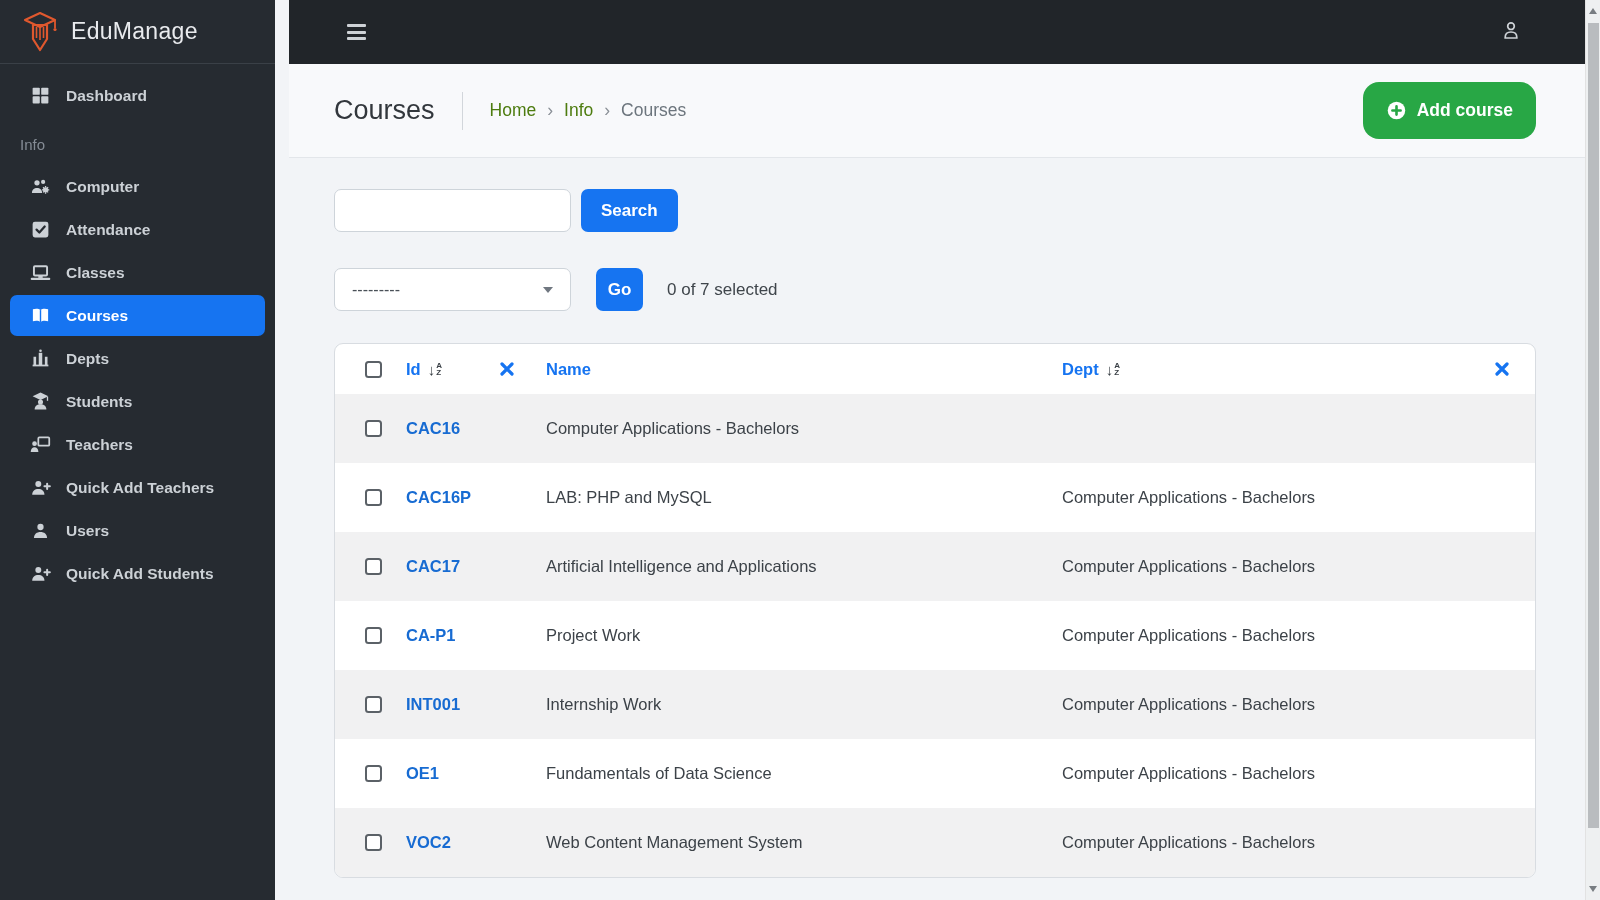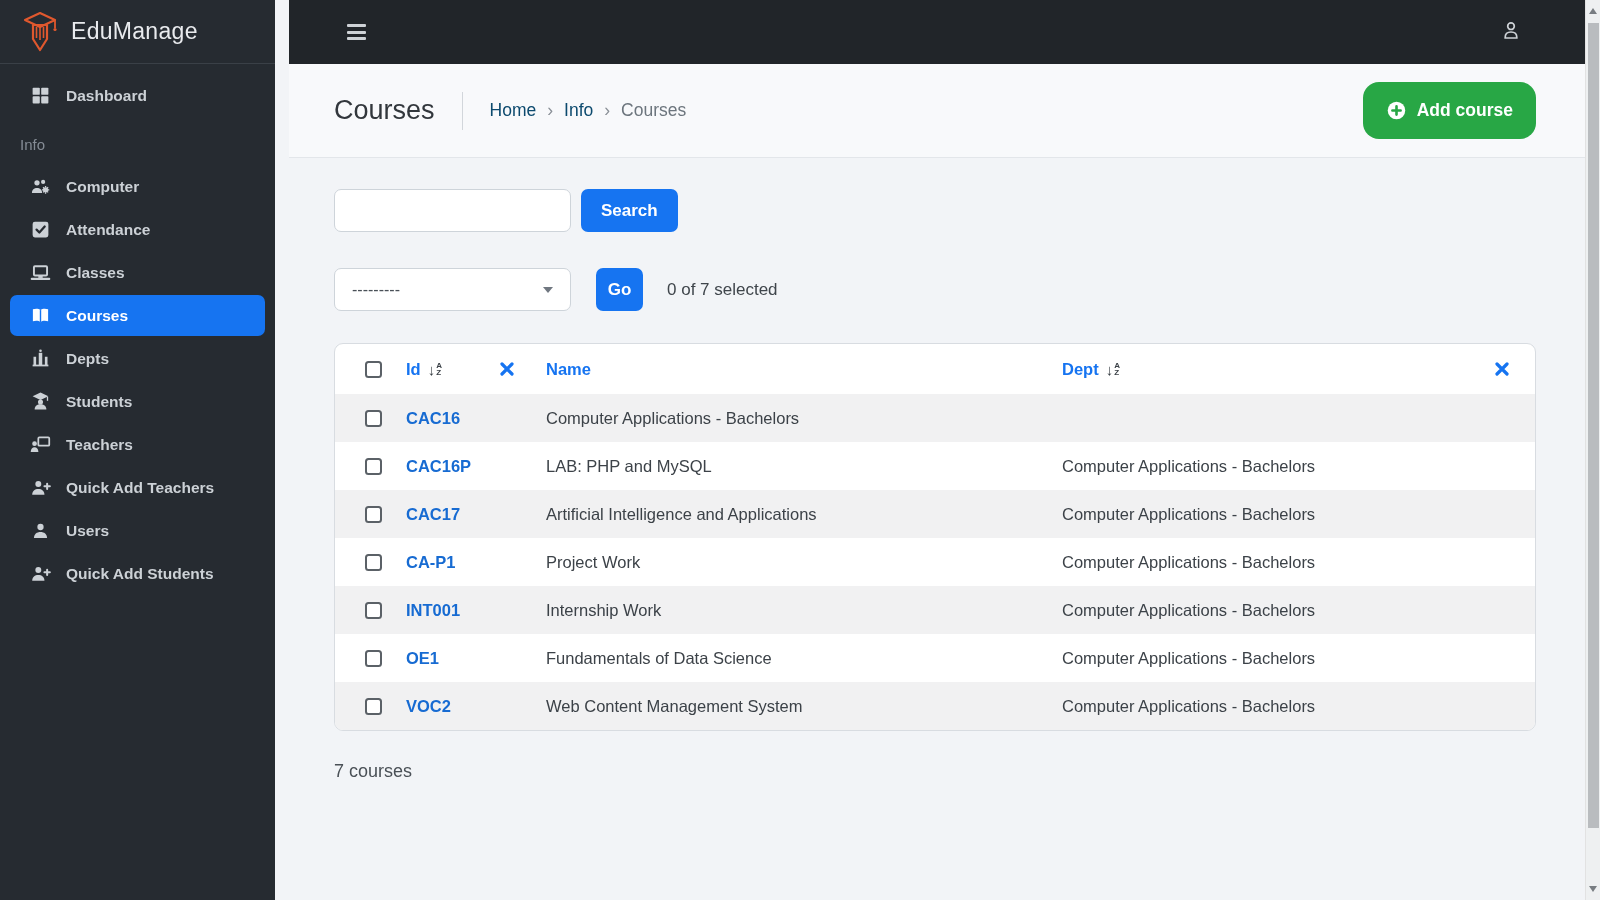--- a/index.html
+++ b/index.html
@@ -24,39 +24,39 @@
   .hamburger i { display:block; width:19px; height:3px; background:#ced2d6; border-radius:1px; }
   .topbar-user { cursor:pointer; }
   .topbar-user svg { width:24px; height:24px; stroke:#ced2d6; fill:none; stroke-width:1.7; }
 
   
   .main { position:absolute; left:289px; top:64px; right:15px; bottom:0; background:#f2f4f7; }
   .page-header { height:94px; background:#f8f9fb; border-bottom:1px solid #e3e6ea; display:flex; align-items:center; padding:0 49px 0 45px; }
   .page-title { font-size:27px; font-weight:500; color:#32373c; }
   .title-divider { width:1px; height:38px; background:#d2d6db; margin:0 27px; }
   .breadcrumb { display:flex; align-items:center; gap:11px; font-size:17.5px; color:#6c757d; }
-  .breadcrumb .bc-link { color:#0c4a6e; text-decoration:none; cursor:pointer; }
+  .breadcrumb .bc-link { color:#4d7c0f; text-decoration:none; cursor:pointer; }
   .breadcrumb .bc-sep { color:#8a9097; }
   .add-btn { margin-left:auto; height:57px; padding:0 23px; background:#28a745; border:none; border-radius:16px; color:#fff; font-size:17.5px; font-weight:600; display:flex; align-items:center; gap:10px; cursor:pointer; font-family:inherit; }
   .add-btn svg { width:21px; height:21px; }
 
   .content { padding:0 49px 0 45px; }
   .search-row { display:flex; align-items:center; gap:10px; margin-top:31px; }
   .search-input { width:237px; height:43px; background:#fff; border:1px solid #ced4da; border-radius:7px; padding:0 12px; font-size:16px; font-family:inherit; color:#3c4248; }
   .btn-blue { height:43px; background:#1674f1; border:none; border-radius:7px; color:#fff; font-size:17px; font-weight:600; cursor:pointer; font-family:inherit; }
   .search-btn { padding:0 20px; }
   .action-row { display:flex; align-items:center; margin-top:36px; }
   .action-select { width:237px; height:43px; background:#fff; border:1px solid #ced4da; border-radius:7px; display:flex; align-items:center; justify-content:space-between; padding:0 17px; font-size:16px; color:#495057; cursor:pointer; }
   .caret { width:0; height:0; border-left:5.5px solid transparent; border-right:5.5px solid transparent; border-top:6.5px solid #707780; }
   .go-btn { width:47px; margin-left:25px; }
   .selection-status { margin-left:24px; font-size:17px; color:#3f454b; }
 
   
   .table-card { margin-top:32px; background:#fff; border:1px solid #d8dce1; border-radius:9px; overflow:hidden; }
-  .t-row { display:grid; grid-template-columns:71px 94px 46px 516px 1fr 77px; align-items:center; height:48px; font-size:16.5px; color:#3c4248; }
+  .t-row { display:grid; grid-template-columns:71px 94px 46px 516px 1fr 77px; align-items:center; height:69px; font-size:16.5px; color:#3c4248; }
   .t-row.t-head { height:50px; }
   .t-row.alt { background:#f1f1f2; }
   .cell-cb { padding-left:30px; }
   .cb { appearance:none; -webkit-appearance:none; width:17px; height:17px; border:2px solid #5b6167; border-radius:3.5px; background:#fff; cursor:pointer; display:block; }
   .th-label { color:#1674f1; font-weight:700; display:flex; align-items:center; cursor:pointer; }
   .sort-ic { display:inline-flex; align-items:center; margin-left:7px; color:#3a4046; font-weight:400; }
   .sort-ic .arr { font-size:15px; line-height:15px; }
   .sort-ic .az { display:flex; flex-direction:column; font-size:8px; line-height:7.5px; font-weight:700; margin-left:1px; }
   .x-ic { cursor:pointer; display:flex; align-items:center; }
   .x-ic svg { width:14px; height:14px; stroke:#1674f1; stroke-width:3.2; stroke-linecap:round; }

